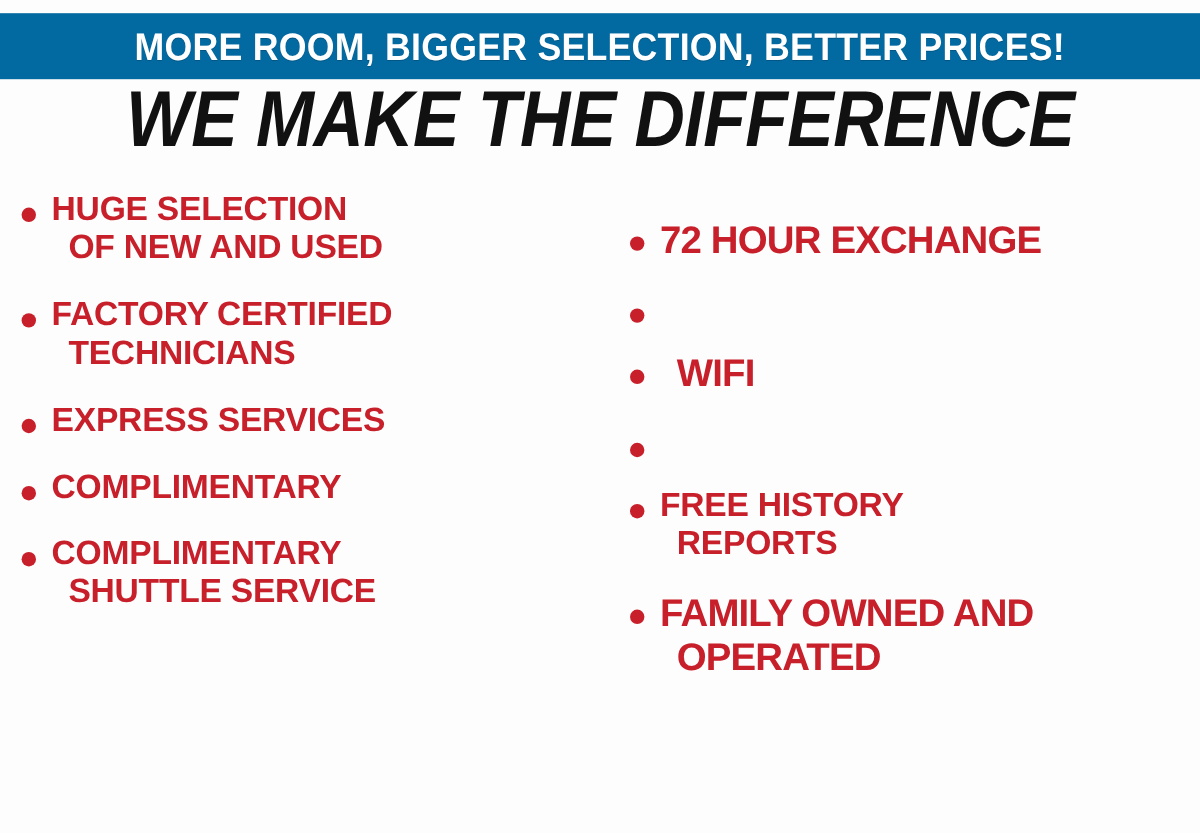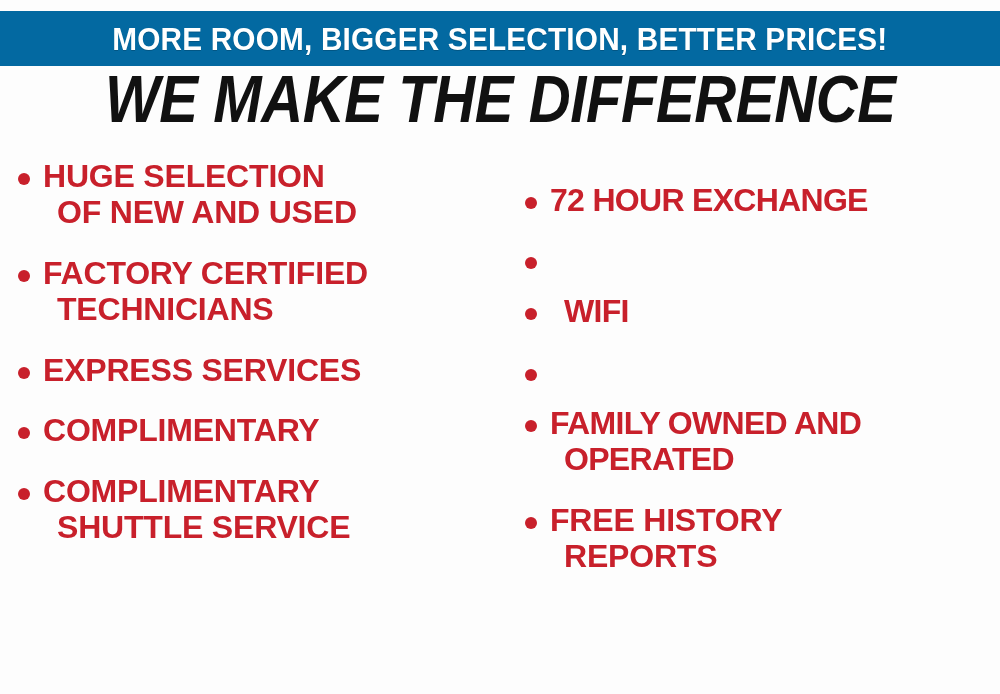--- a/index.html
+++ b/index.html
@@ -110,21 +110,21 @@
     border-radius: 50%;
     background: #c8202b;
     margin-top: 15px;
     margin-right: 13px;
   }
 
   .bullet-text {
     color: #c8202b;
     font-family: "Liberation Sans", sans-serif;
     font-weight: bold;
-    font-size: 32px;
+    font-size: 28px;
     line-height: 1.14;
     letter-spacing: -0.2px;
     text-transform: uppercase;
   }
   .bullet-text .l2 {
     display: block;
     padding-left: 14px;
   }
   
   .bullet-text.squeeze {
@@ -206,29 +206,29 @@
         <span class="l2">WIFI</span>
       </span>
     </div>
 
     <div class="bullet-item">
       <span class="bullet-dot"></span>
     </div>
 
     <div class="bullet-item">
       <span class="bullet-dot"></span>
+      <span class="bullet-text">
+        <span>FREE HISTORY</span>
+        <span class="l2">REPORTS</span>
+      </span>
+    </div>
+
+    <div class="bullet-item">
+      <span class="bullet-dot"></span>
       <span class="bullet-text squeeze">
         <span>FAMILY OWNED AND</span>
         <span class="l2">OPERATED</span>
       </span>
     </div>
 
-    <div class="bullet-item">
-      <span class="bullet-dot"></span>
-      <span class="bullet-text">
-        <span>FREE HISTORY</span>
-        <span class="l2">REPORTS</span>
-      </span>
-    </div>
-
   </div>
 
 </div>
 
 </body></html>

